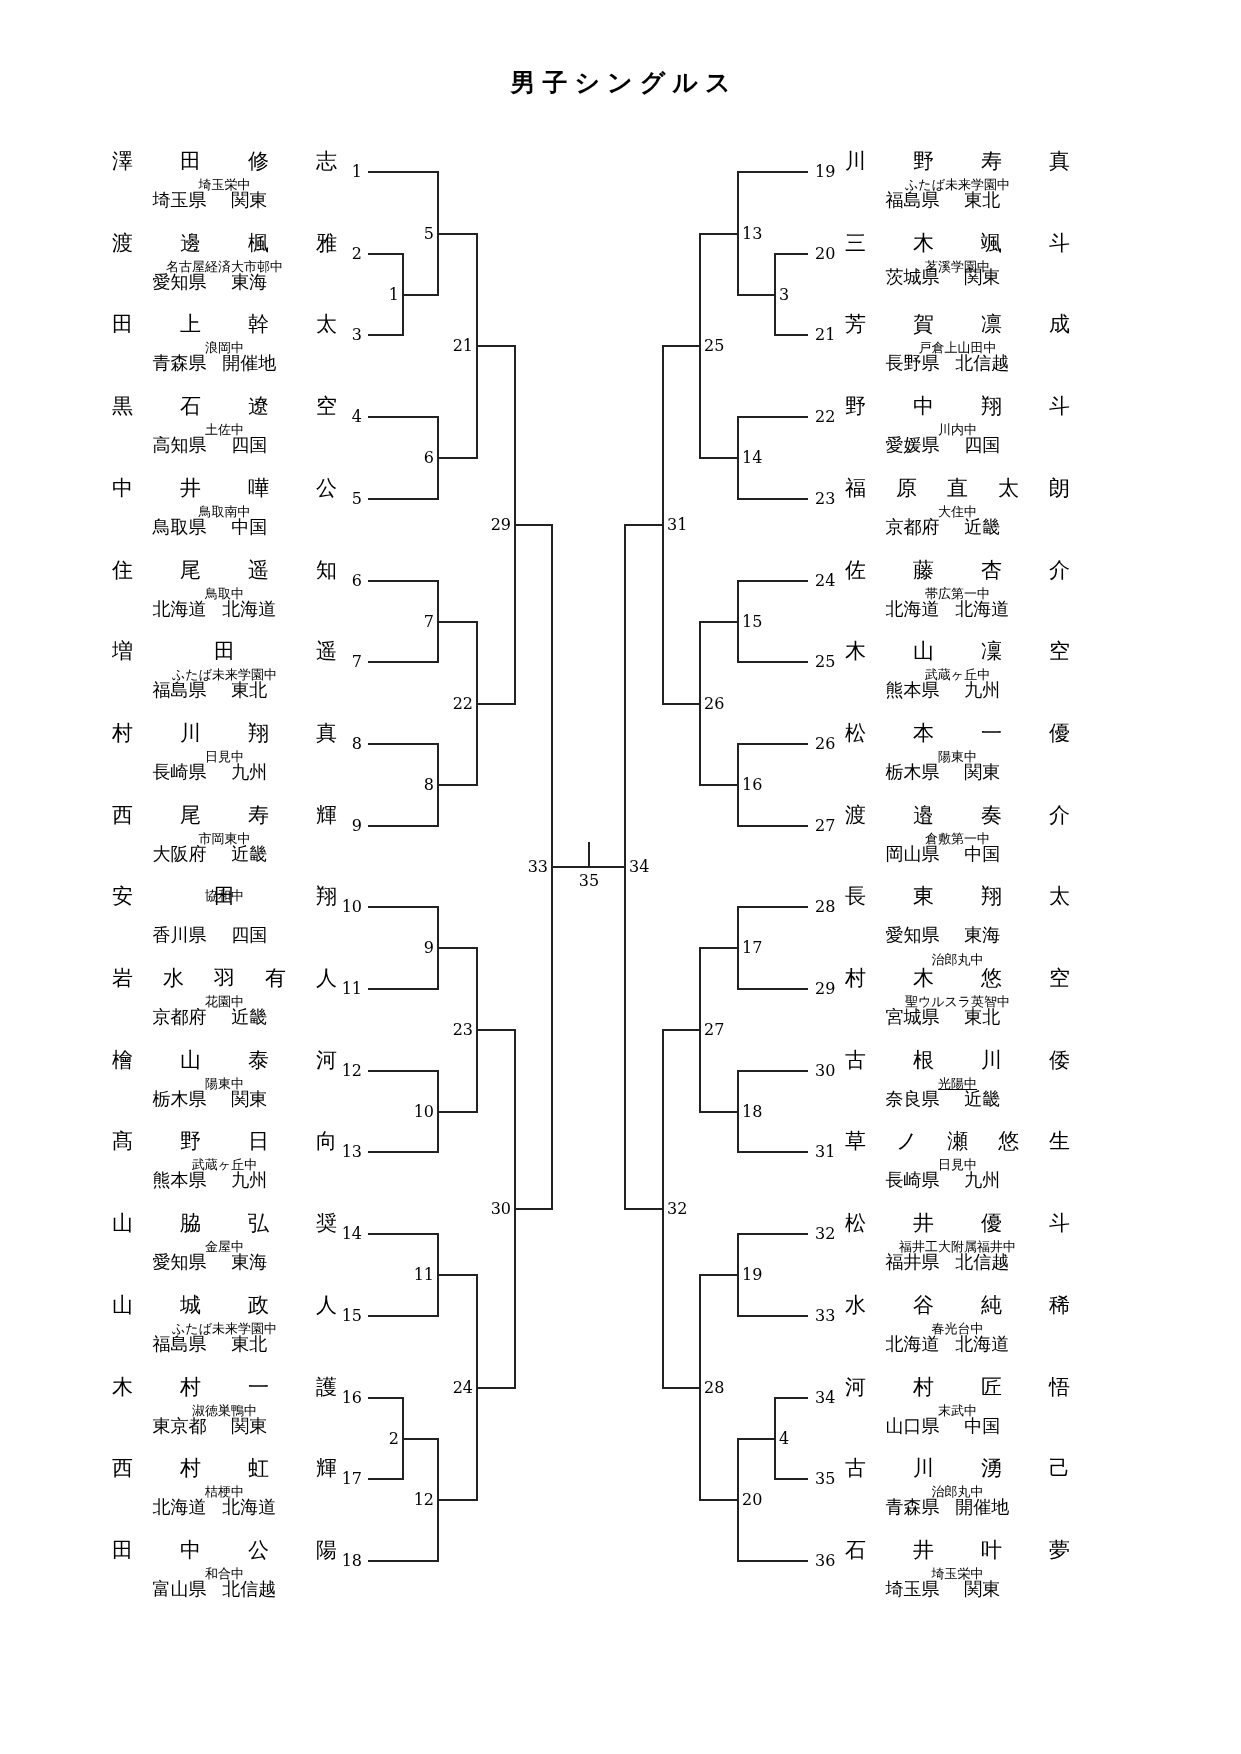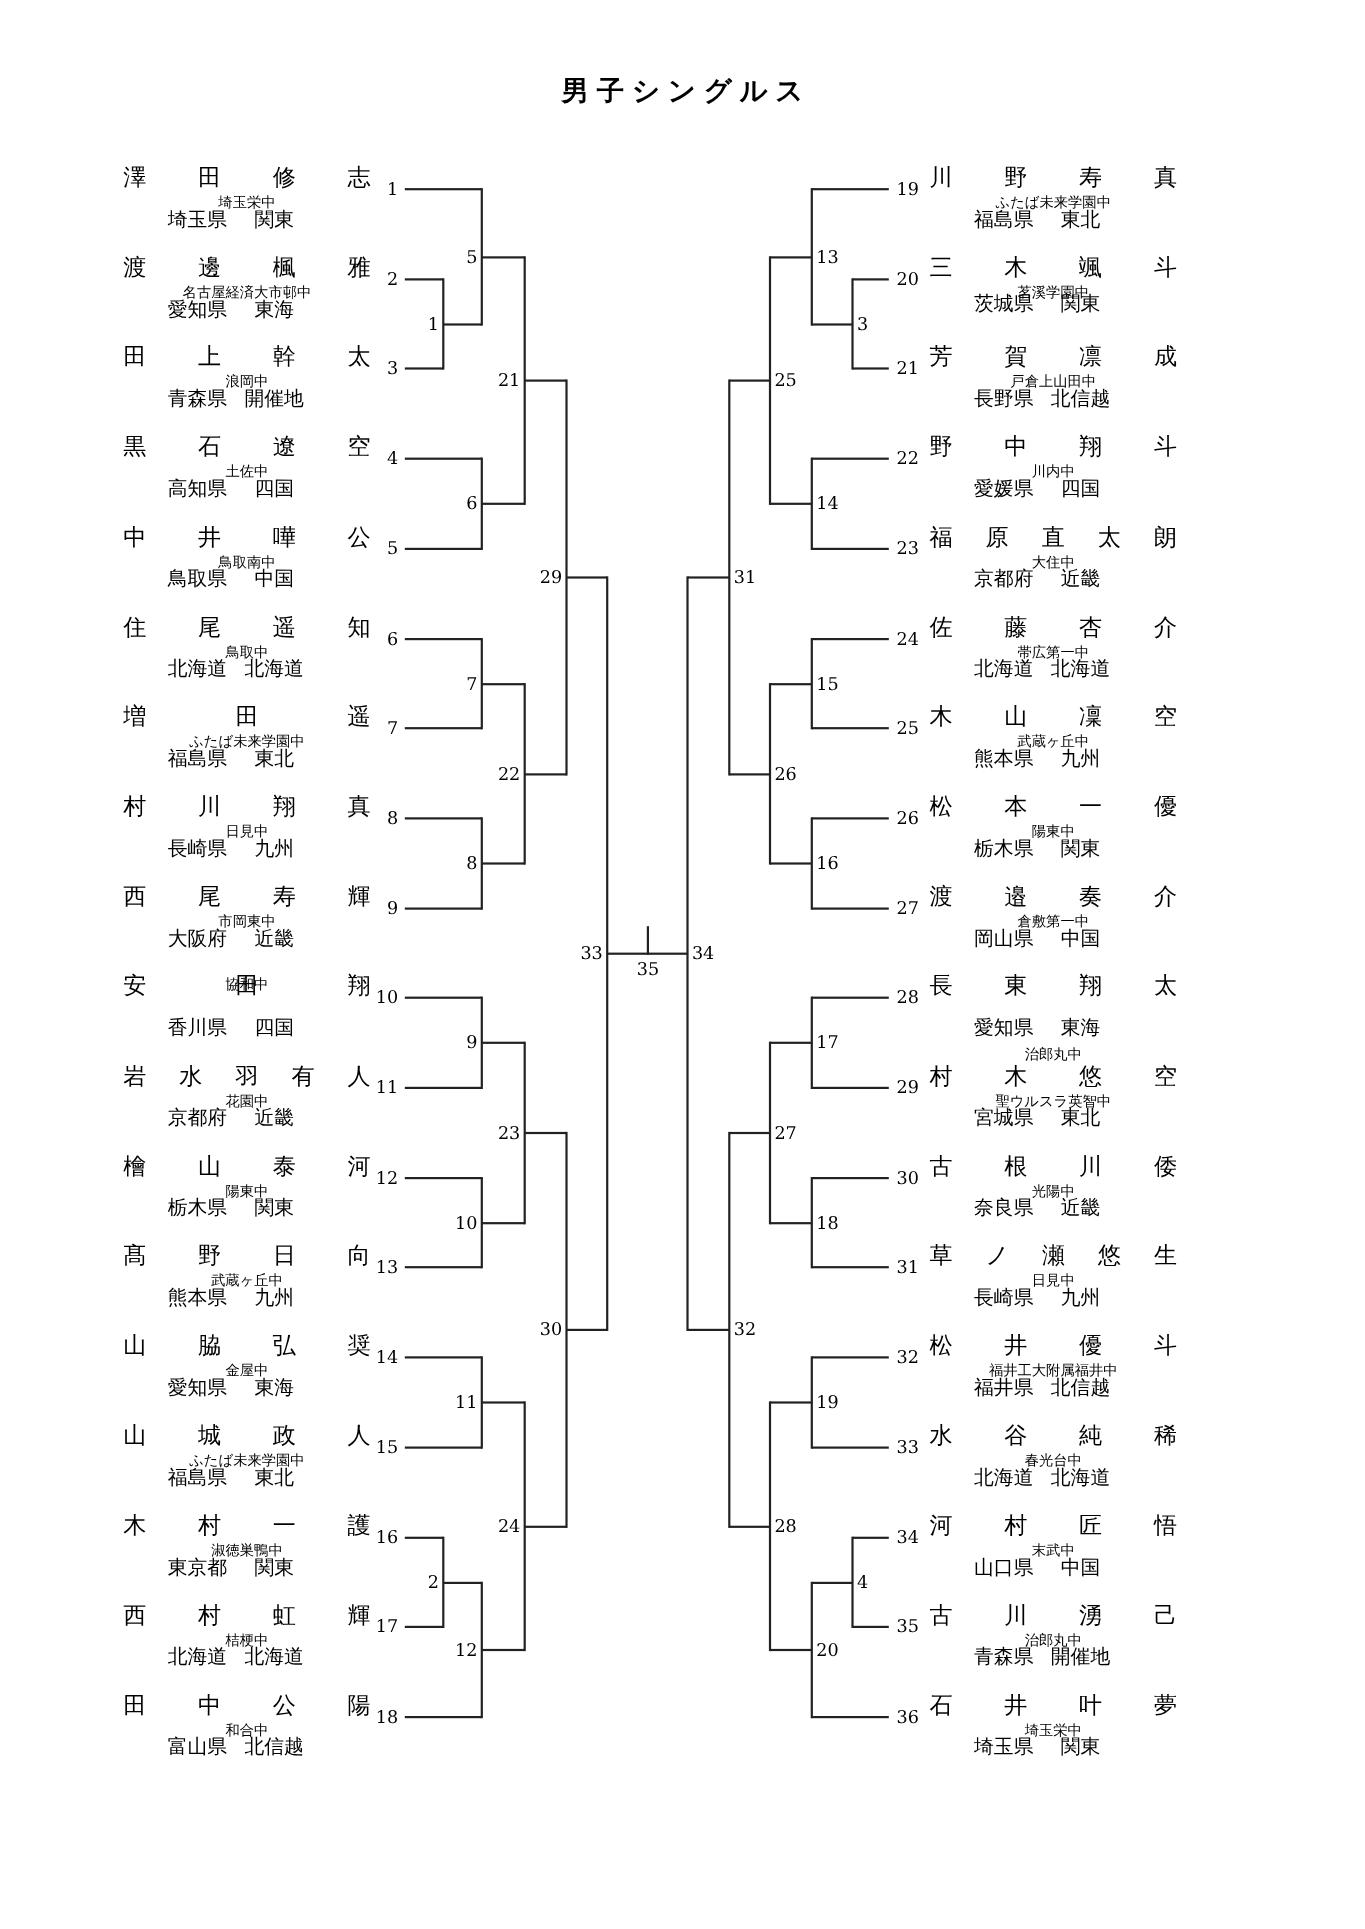--- a/index.html
+++ b/index.html
@@ -422,21 +422,21 @@
       <span class="region">東北</span>
     </div>
     <div class="lbl" style="top: 979px; width: 40px; left: 815px; text-align: left;">29</div>
     <div class="line" style="left: 738px; top: 988px; width: 70px; height: 2px; background: rgb(34, 34, 34);"></div>
     <div class="name-row" style="left: 845px; top: 1048px; width: 225px;">
       <span>古</span>
       <span>根</span>
       <span>川</span>
       <span>倭</span>
     </div>
-    <div class="school" style="left: 845px; top: 1076px; width: 225px;">光陽中</div>
+    <div class="school" style="left: 845px; top: 1076px; width: 225px; text-decoration: underline;">光陽中</div>
     <div class="prefrow" style="left: 845px; top: 1092px; width: 225px;">
       <span class="pref">奈良県</span>
       <span class="region">近畿</span>
     </div>
     <div class="lbl" style="top: 1061px; width: 40px; left: 815px; text-align: left;">30</div>
     <div class="line" style="left: 738px; top: 1070px; width: 70px; height: 2px; background: rgb(34, 34, 34);"></div>
     <div class="name-row" style="left: 845px; top: 1129px; width: 225px;">
       <span>草</span>
       <span>ノ</span>
       <span>瀬</span>

